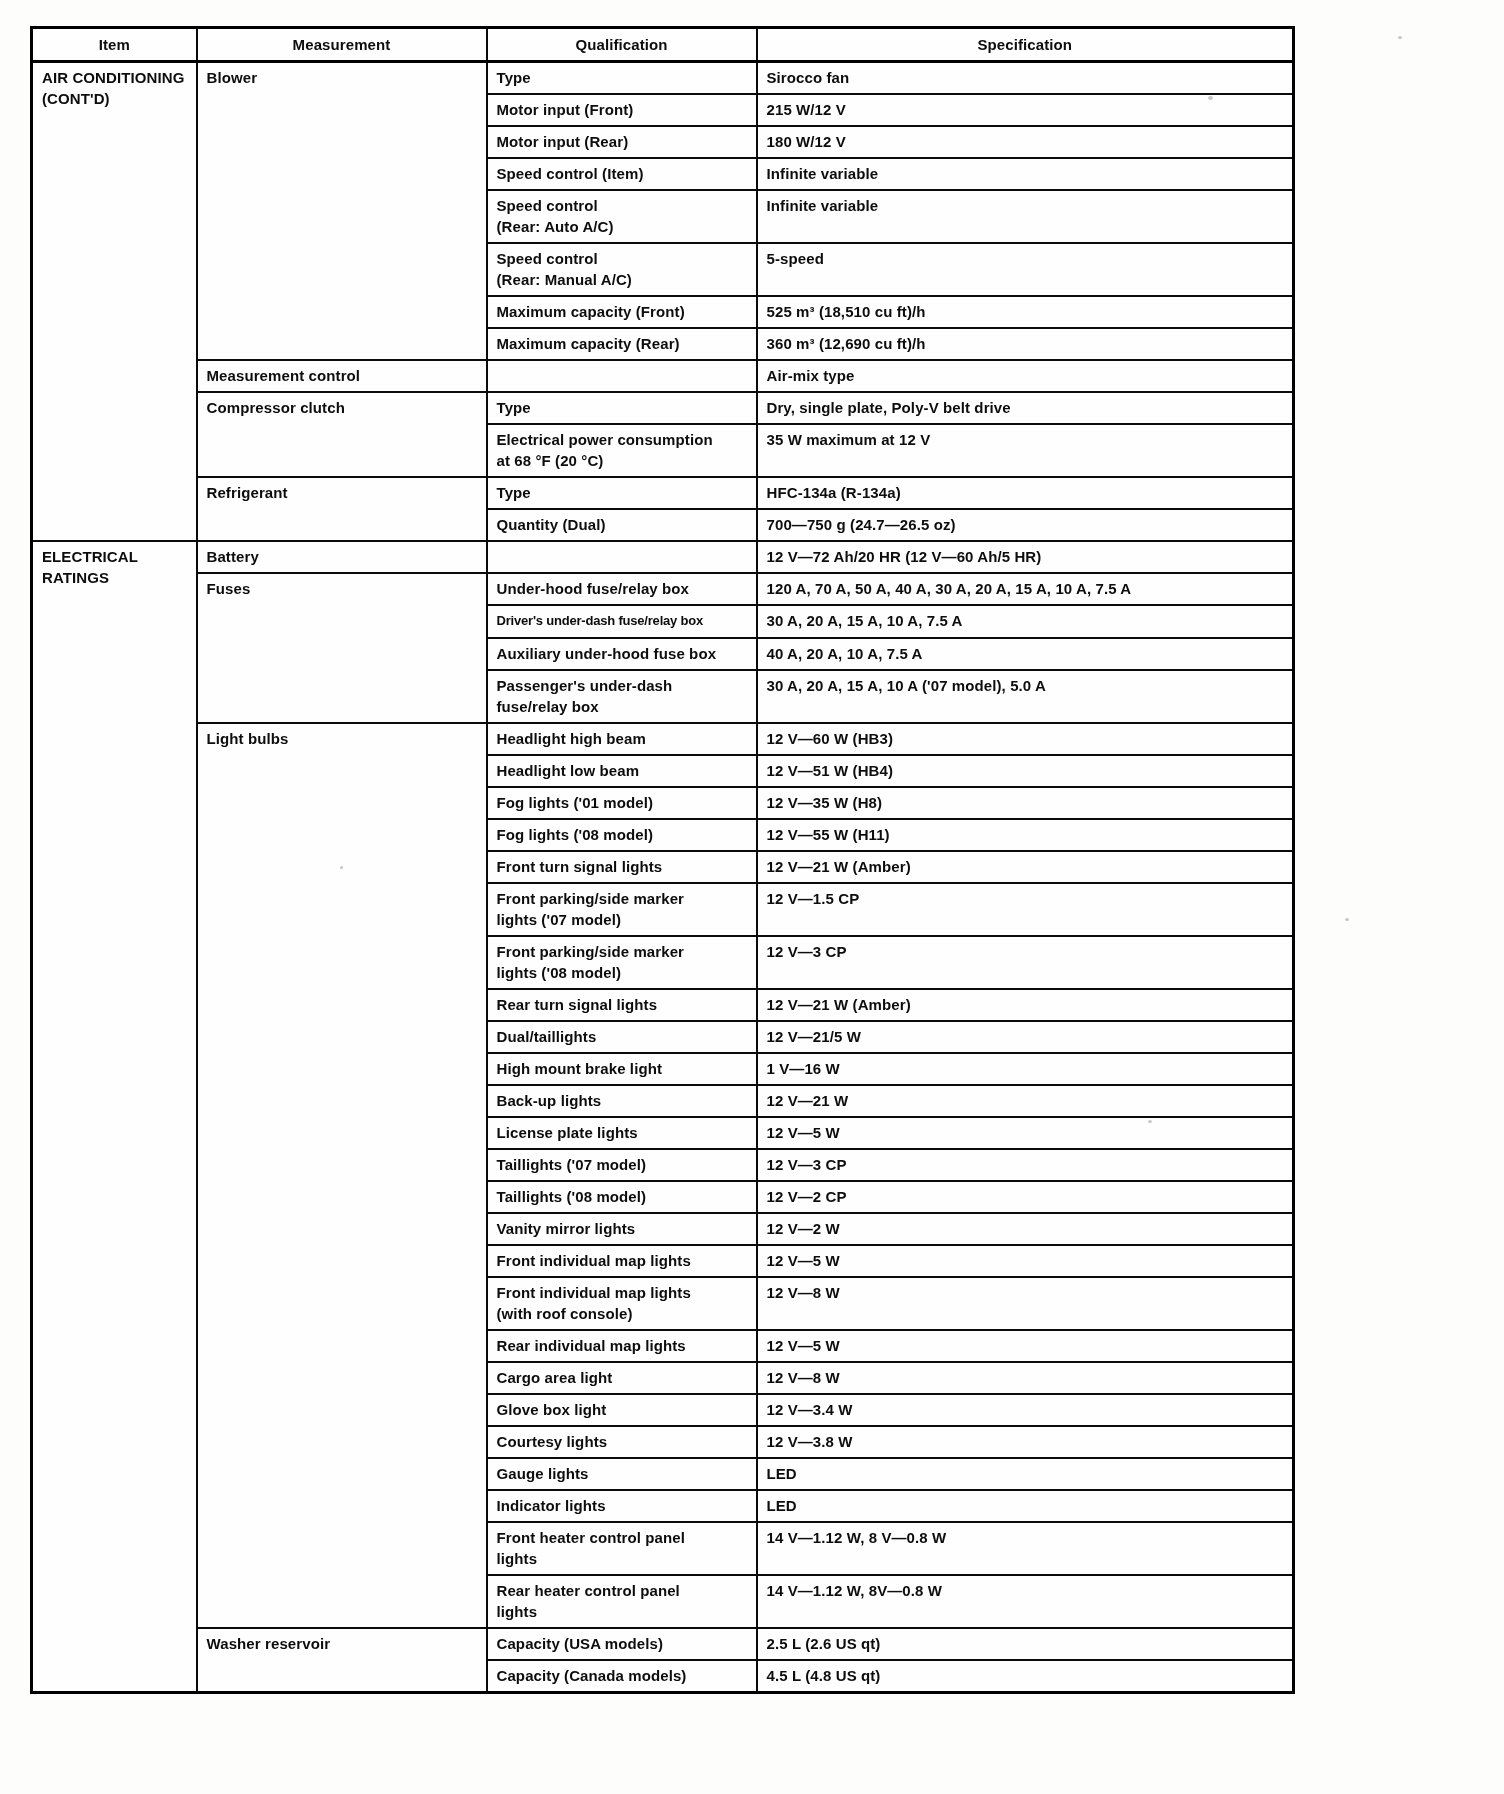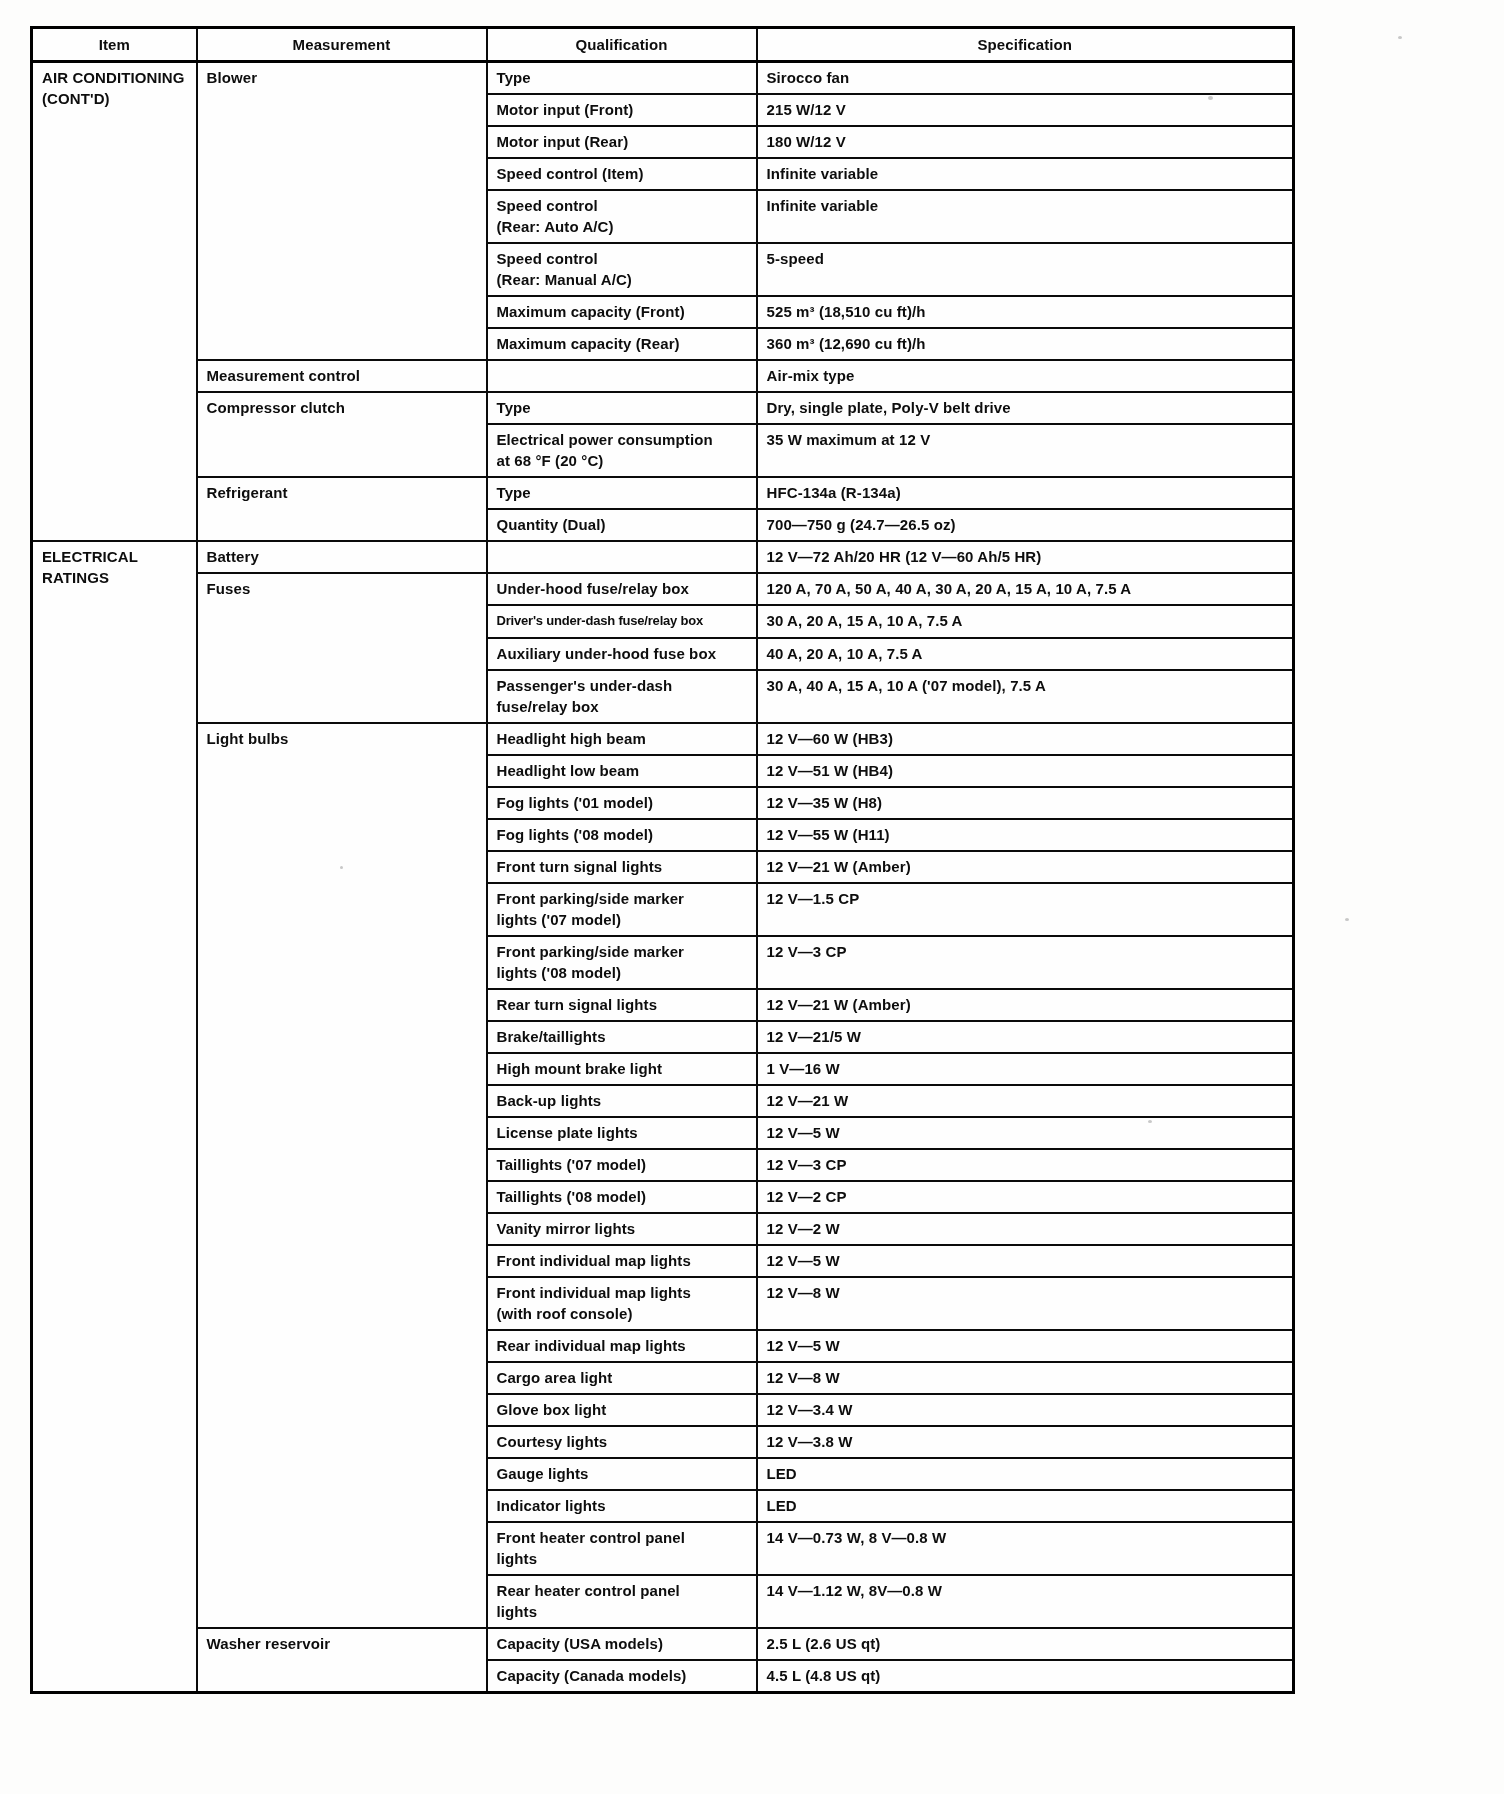--- a/index.html
+++ b/index.html
@@ -165,21 +165,21 @@
           <td class="qual-cell condensed">Driver's under-dash fuse/relay box</td>
           <td class="spec-cell">30 A, 20 A, 15 A, 10 A, 7.5 A</td>
         </tr>
         <tr>
           <td class="qual-cell">Auxiliary under-hood fuse box</td>
           <td class="spec-cell">40 A, 20 A, 10 A, 7.5 A</td>
         </tr>
         <tr>
           <td class="qual-cell">Passenger's under-dash
 fuse/relay box</td>
-          <td class="spec-cell">30 A, 40 A, 15 A, 10 A ('07 model), 7.5 A</td>
+          <td class="spec-cell">30 A, 20 A, 15 A, 10 A ('07 model), 5.0 A</td>
         </tr>
         <tr>
           <td rowspan="25" class="measure-cell">Light bulbs</td>
           <td class="qual-cell">Headlight high beam</td>
           <td class="spec-cell">12 V—60 W (HB3)</td>
         </tr>
         <tr>
           <td class="qual-cell">Headlight low beam</td>
           <td class="spec-cell">12 V—51 W (HB4)</td>
         </tr>
@@ -203,21 +203,21 @@
         <tr>
           <td class="qual-cell">Front parking/side marker
 lights ('08 model)</td>
           <td class="spec-cell">12 V—3 CP</td>
         </tr>
         <tr>
           <td class="qual-cell">Rear turn signal lights</td>
           <td class="spec-cell">12 V—21 W (Amber)</td>
         </tr>
         <tr>
-          <td class="qual-cell">Brake/taillights</td>
+          <td class="qual-cell">Dual/taillights</td>
           <td class="spec-cell">12 V—21/5 W</td>
         </tr>
         <tr>
           <td class="qual-cell">High mount brake light</td>
           <td class="spec-cell">1 V—16 W</td>
         </tr>
         <tr>
           <td class="qual-cell">Back-up lights</td>
           <td class="spec-cell">12 V—21 W</td>
         </tr>
@@ -266,21 +266,21 @@
           <td class="qual-cell">Gauge lights</td>
           <td class="spec-cell">LED</td>
         </tr>
         <tr>
           <td class="qual-cell">Indicator lights</td>
           <td class="spec-cell">LED</td>
         </tr>
         <tr>
           <td class="qual-cell">Front heater control panel
 lights</td>
-          <td class="spec-cell">14 V—0.73 W, 8 V—0.8 W</td>
+          <td class="spec-cell">14 V—1.12 W, 8 V—0.8 W</td>
         </tr>
         <tr>
           <td class="qual-cell">Rear heater control panel
 lights</td>
           <td class="spec-cell">14 V—1.12 W, 8V—0.8 W</td>
         </tr>
         <tr>
           <td rowspan="2" class="measure-cell">Washer reservoir</td>
           <td class="qual-cell">Capacity (USA models)</td>
           <td class="spec-cell">2.5 L (2.6 US qt)</td>

